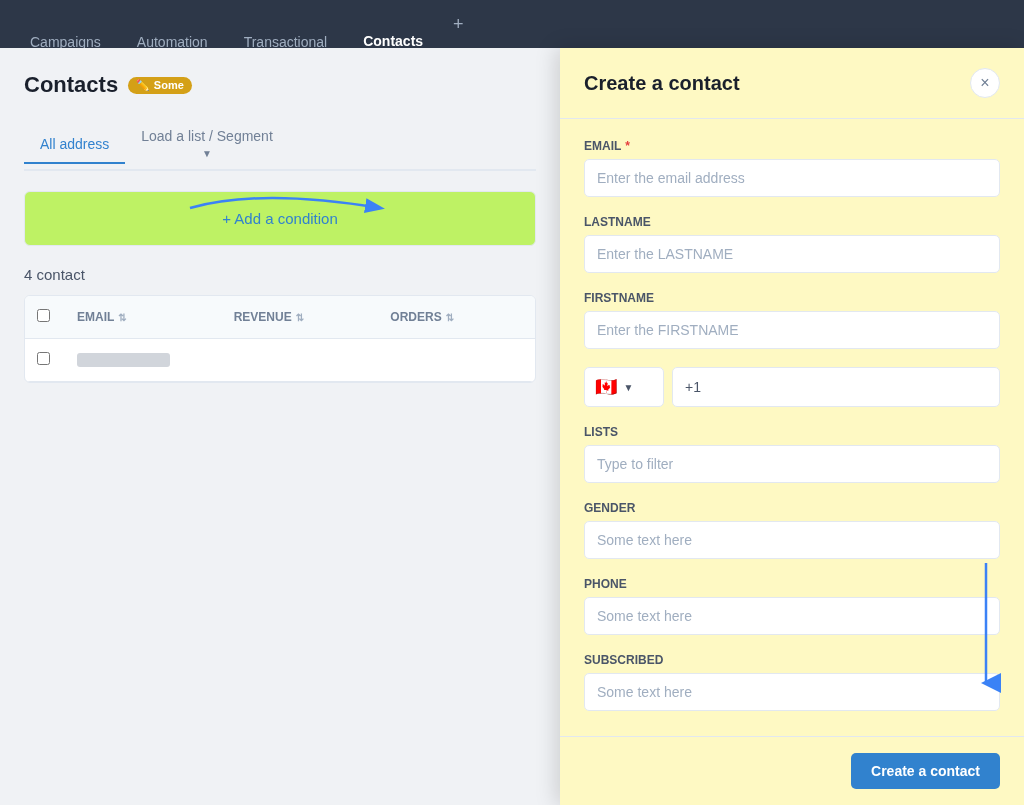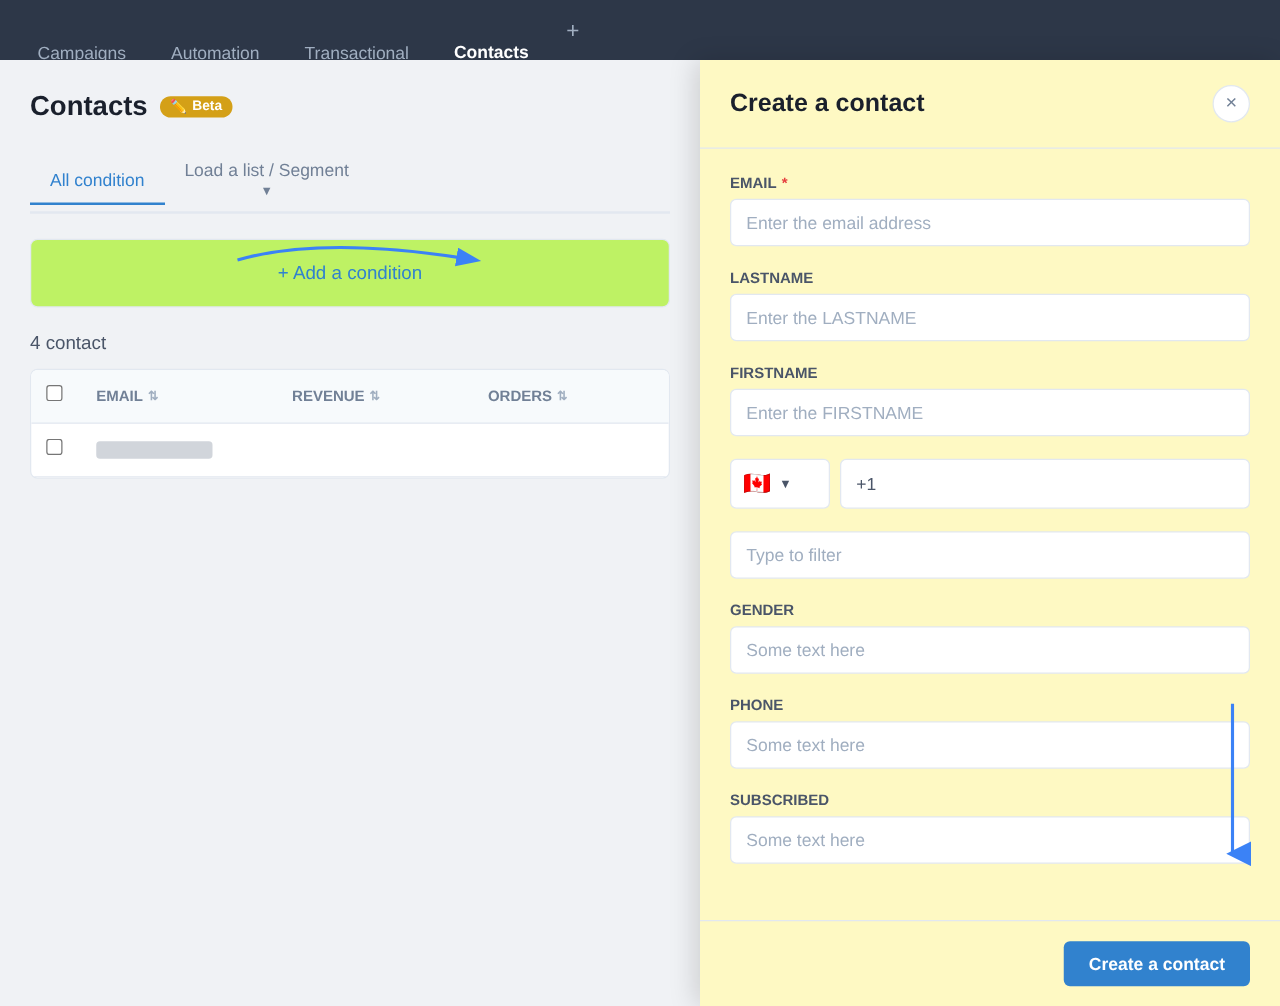--- a/index.html
+++ b/index.html
@@ -303,35 +303,35 @@
 </div>
 
 <div class="main-area">
 
   <div class="left-panel">
 
     <div class="page-title-row">
       <span class="page-title">Contacts</span>
       <span class="beta-badge">
         <span>✏️</span>
-        <span>Beta</span>
+        <span>Some</span>
       </span>
     </div>
 
     <svg class="annotation-arrow" style="position:absolute;top:130px;left:180px;width:220px;height:60px;pointer-events:none;" viewBox="0 0 220 60">
       <defs>
         <marker id="arrowhead" markerWidth="8" markerHeight="8" refX="6" refY="3" orient="auto">
           <polygon points="0 0, 8 3, 0 6" fill="#3b82f6"></polygon>
         </marker>
       </defs>
       <path d="M 10 30 Q 80 10 200 30" stroke="#3b82f6" stroke-width="2.5" fill="none" marker-end="url(#arrowhead)"></path>
     </svg>
 
     <div class="tabs-row">
-      <div class="tab active">All condition</div>
+      <div class="tab active">All address</div>
       <div class="tab tab-dropdown">
         <span>Load a list / Segment</span>
         <span style="font-size:10px;">▼</span>
       </div>
     </div>
 
     <div class="add-condition-box">
       <button class="add-condition-btn">+ Add a condition</button>
     </div>
 
@@ -396,20 +396,21 @@
         <div class="sms-row">
           <div class="flag-select">
             <span class="flag-emoji">🇨🇦</span>
             <span style="font-size:10px;">▼</span>
           </div>
           <input class="sms-number-input" type="text" value="+1" placeholder="" style="">
         </div>
       </div>
 
       <div class="form-group">
+        <div class="form-label">LISTS</div>
         <input class="form-input" type="text" placeholder="Type to filter" style="">
       </div>
 
       <div class="form-group">
         <div class="form-label">GENDER</div>
         <input class="form-input" type="text" placeholder="Some text here" style="">
       </div>
 
       <div class="form-group">
         <div class="form-label">PHONE</div>

